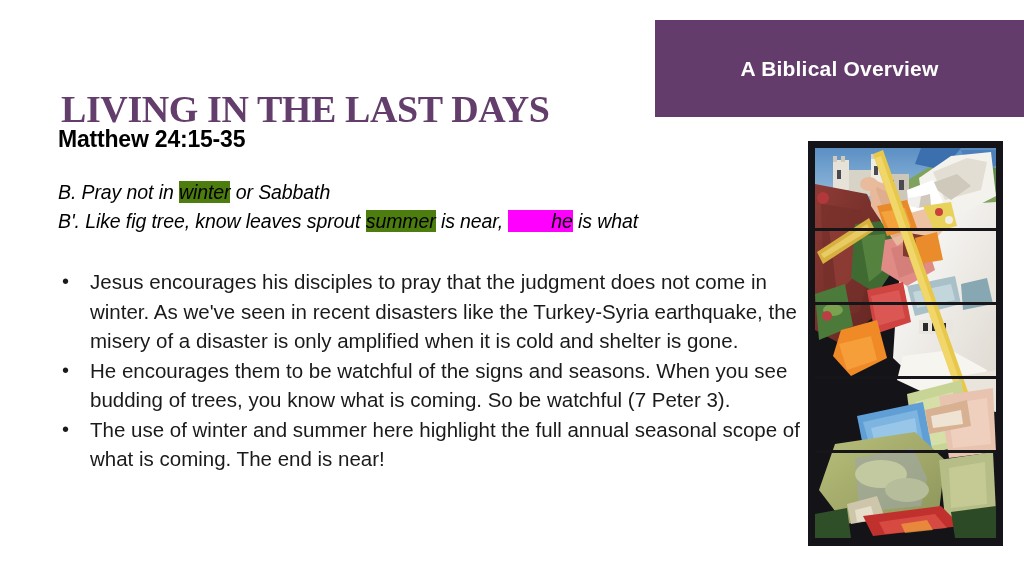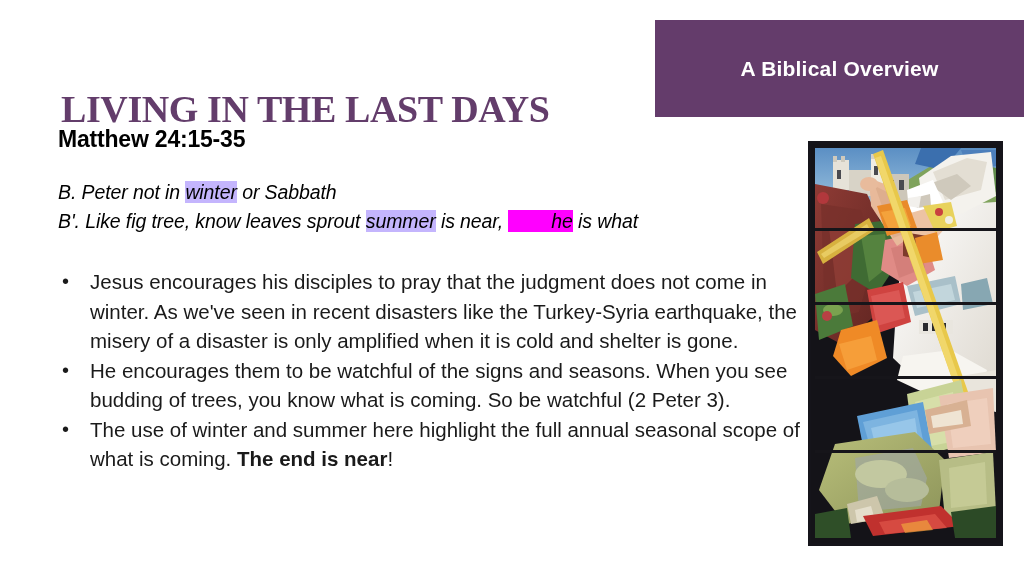--- a/index.html
+++ b/index.html
@@ -77,21 +77,21 @@
     top: 178px;
     width: 740px;
     font-family: "Liberation Sans", sans-serif;
     font-style: italic;
     font-size: 19.5px;
     color: #000000;
     line-height: 29px;
     letter-spacing: -0.1px;
   }
   .struct-line { white-space: nowrap; }
-  .hl-green { background: #c4b5fd; }
+  .hl-green { background: #4d7c0f; }
   .hl-magenta { background: #FF00FF; padding-left: 43px; }
 
   
   #bullets {
     position: absolute;
     left: 58px;
     top: 267px;
     width: 745px;
     font-family: "Liberation Sans", sans-serif;
     font-size: 20.5px;
@@ -105,21 +105,21 @@
   }
   .bullet-marker {
     position: absolute;
     left: 4px;
     top: 0;
     font-size: 20px;
     line-height: 29.5px;
     color: #1a1a1a;
   }
   .bullet-text { display: block; }
-  .bold-run { font-weight: bold; }
+  .bold-run { font-weight: normal; }
 
   
   #stained-glass {
     position: absolute;
     left: 808px;
     top: 141px;
     width: 195px;
     height: 405px;
     background: #111012;
     border: 3px solid #15141a;
@@ -136,37 +136,37 @@
   <div id="subtitle-banner">
     <span id="subtitle-text">A Biblical Overview</span>
   </div>
 
   <div id="slide-title">LIVING IN THE LAST DAYS</div>
 
   <div id="scripture-ref">Matthew 24:15-35</div>
 
   <div id="structure-block">
     <div class="struct-line">
-      <span>B. Peter not in </span><span class="hl-green">winter</span><span> or Sabbath</span>
+      <span>B. Pray not in </span><span class="hl-green">winter</span><span> or Sabbath</span>
     </div>
     <div class="struct-line">
       <span>B'. Like fig tree, know leaves sprout </span><span class="hl-green">summer</span><span> is near,  </span><span class="hl-magenta">he</span><span> is what</span>
     </div>
   </div>
 
   <div id="bullets">
 
     <div class="bullet-item">
       <span class="bullet-marker">•</span>
       <span class="bullet-text">Jesus encourages his disciples to pray that the judgment does not come in winter. As we've seen in recent disasters like the Turkey-Syria earthquake, the misery of a disaster is only amplified when it is cold and shelter is gone.</span>
     </div>
 
     <div class="bullet-item">
       <span class="bullet-marker">•</span>
-      <span class="bullet-text">He encourages them to be watchful of the signs and seasons. When you see budding of trees, you know what is coming. So be watchful (2 Peter 3).</span>
+      <span class="bullet-text">He encourages them to be watchful of the signs and seasons. When you see budding of trees, you know what is coming. So be watchful (7 Peter 3).</span>
     </div>
 
     <div class="bullet-item">
       <span class="bullet-marker">•</span>
       <span class="bullet-text"><span>The use of winter and summer here highlight the full annual seasonal scope of what is coming. </span><span class="bold-run">The end is near</span><span>!</span></span>
     </div>
 
   </div>
 
   <div id="stained-glass">

